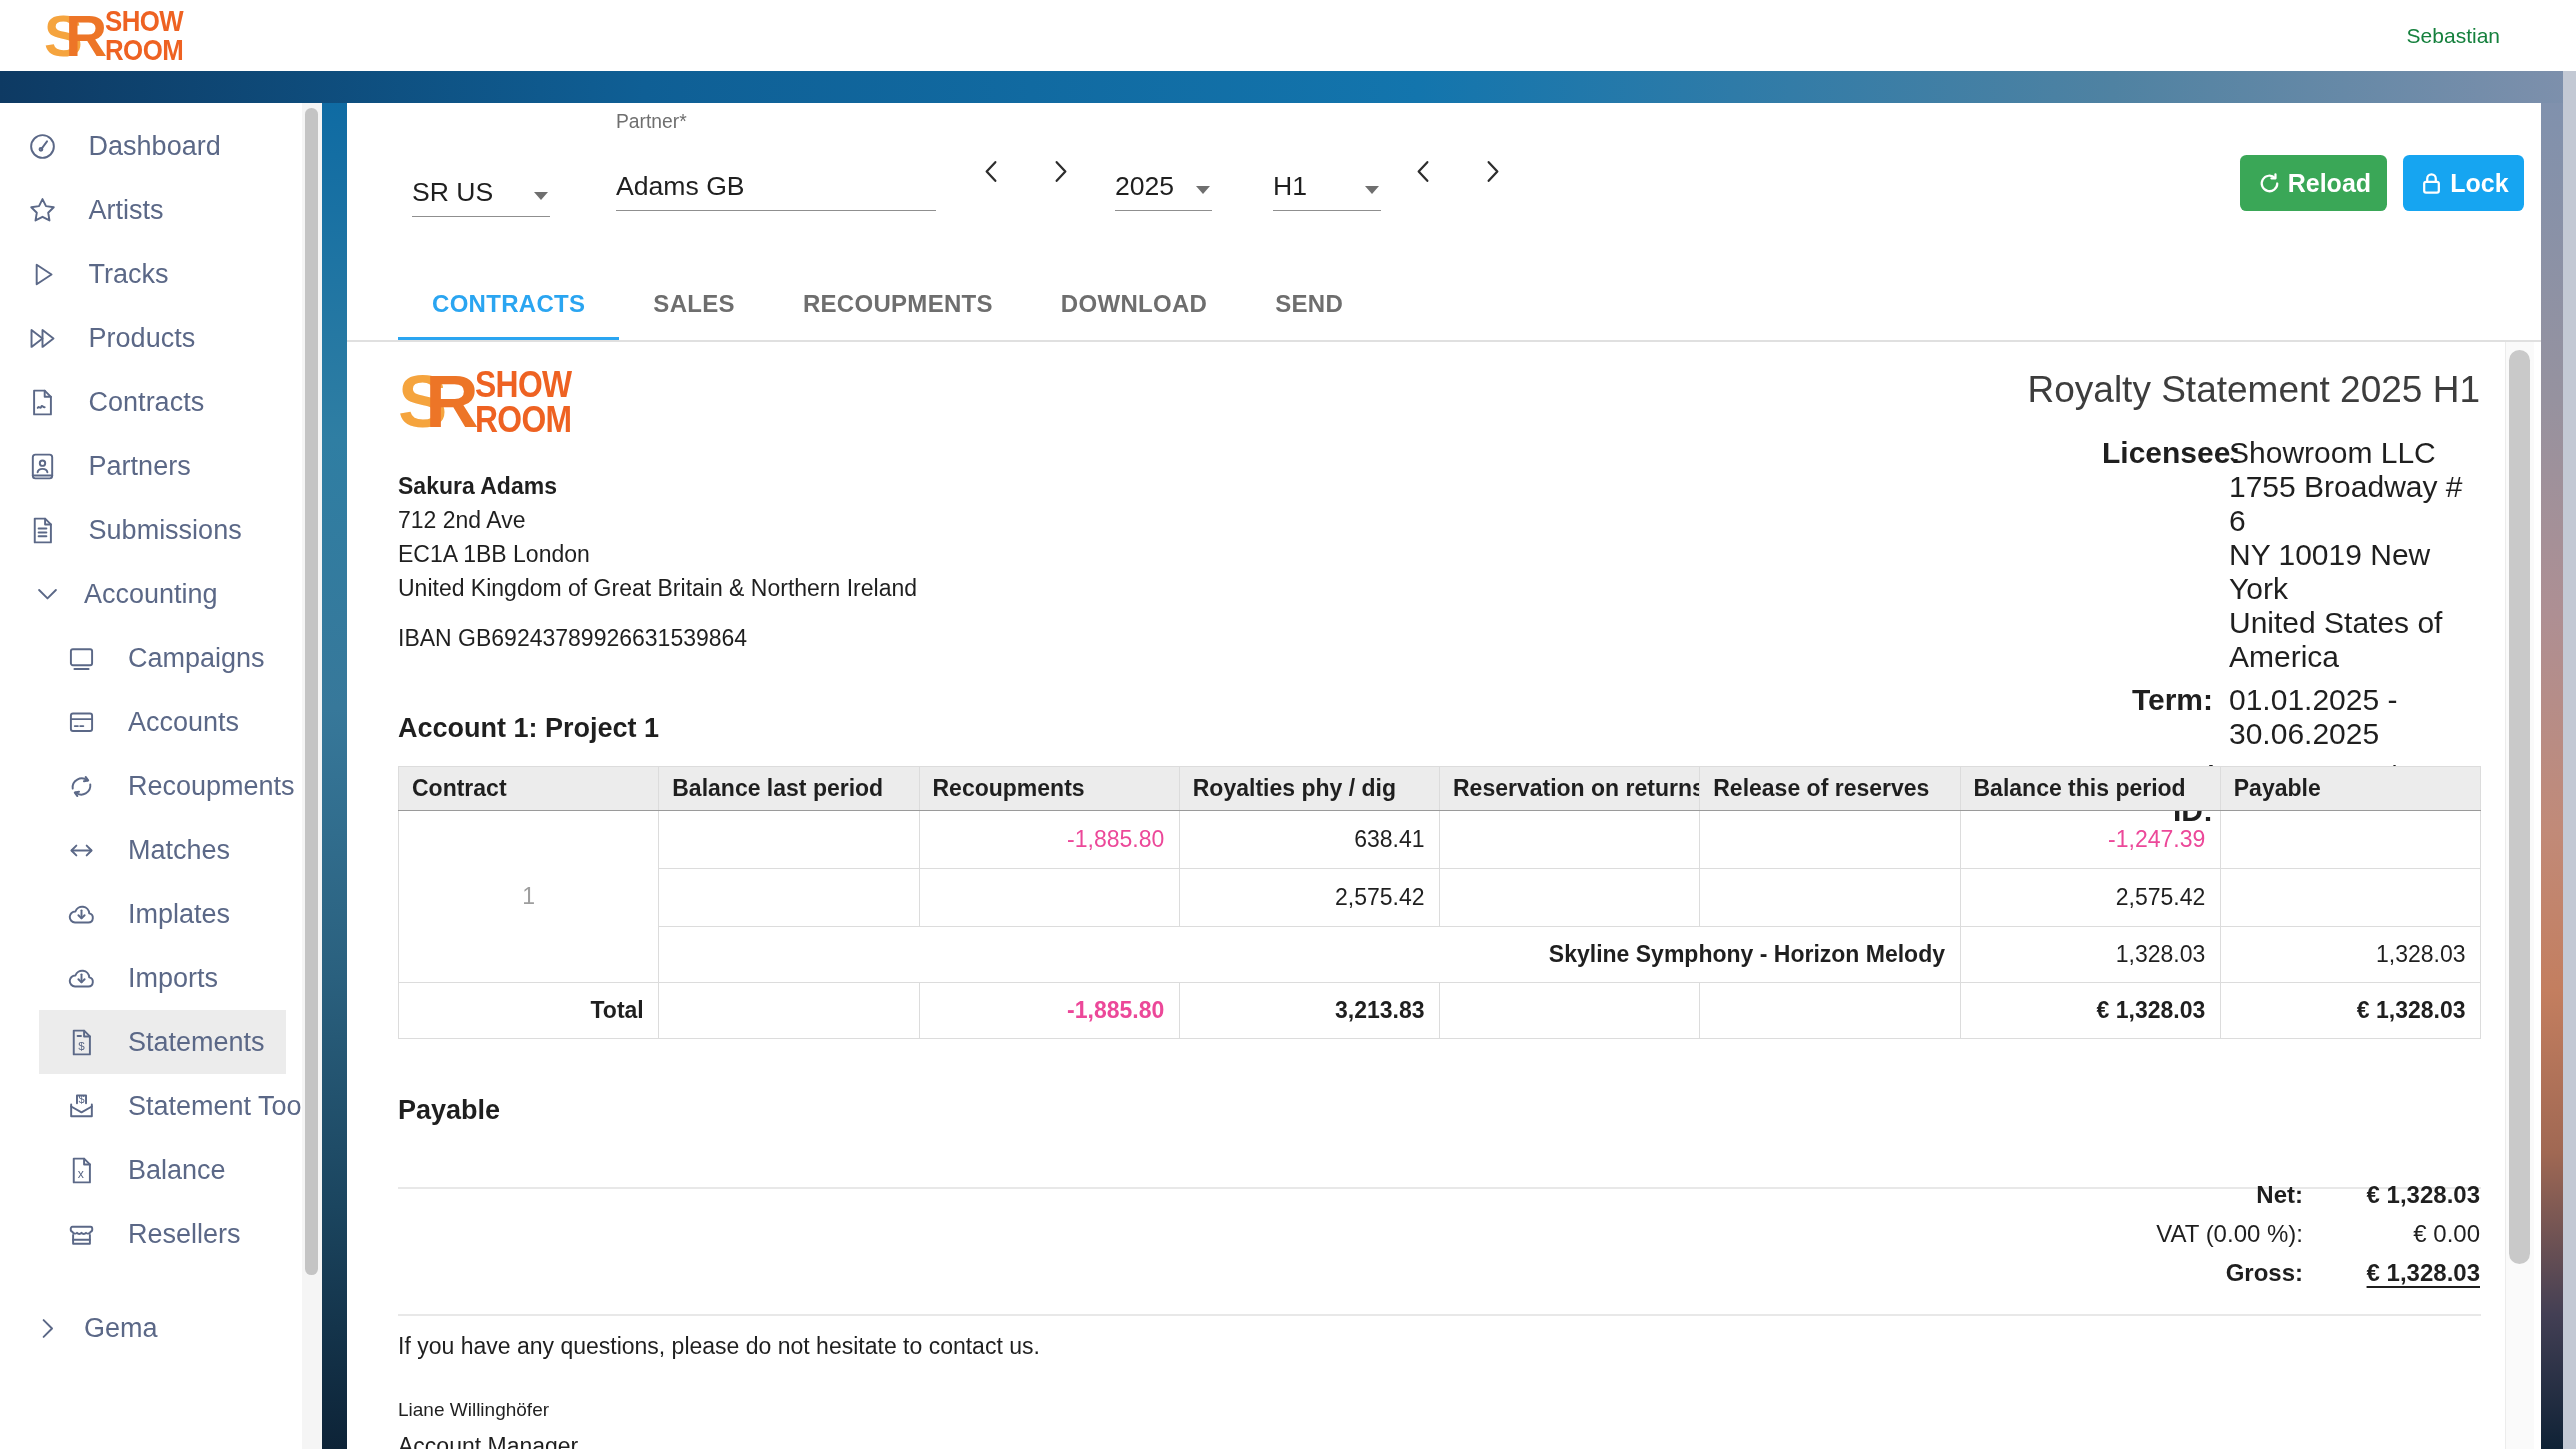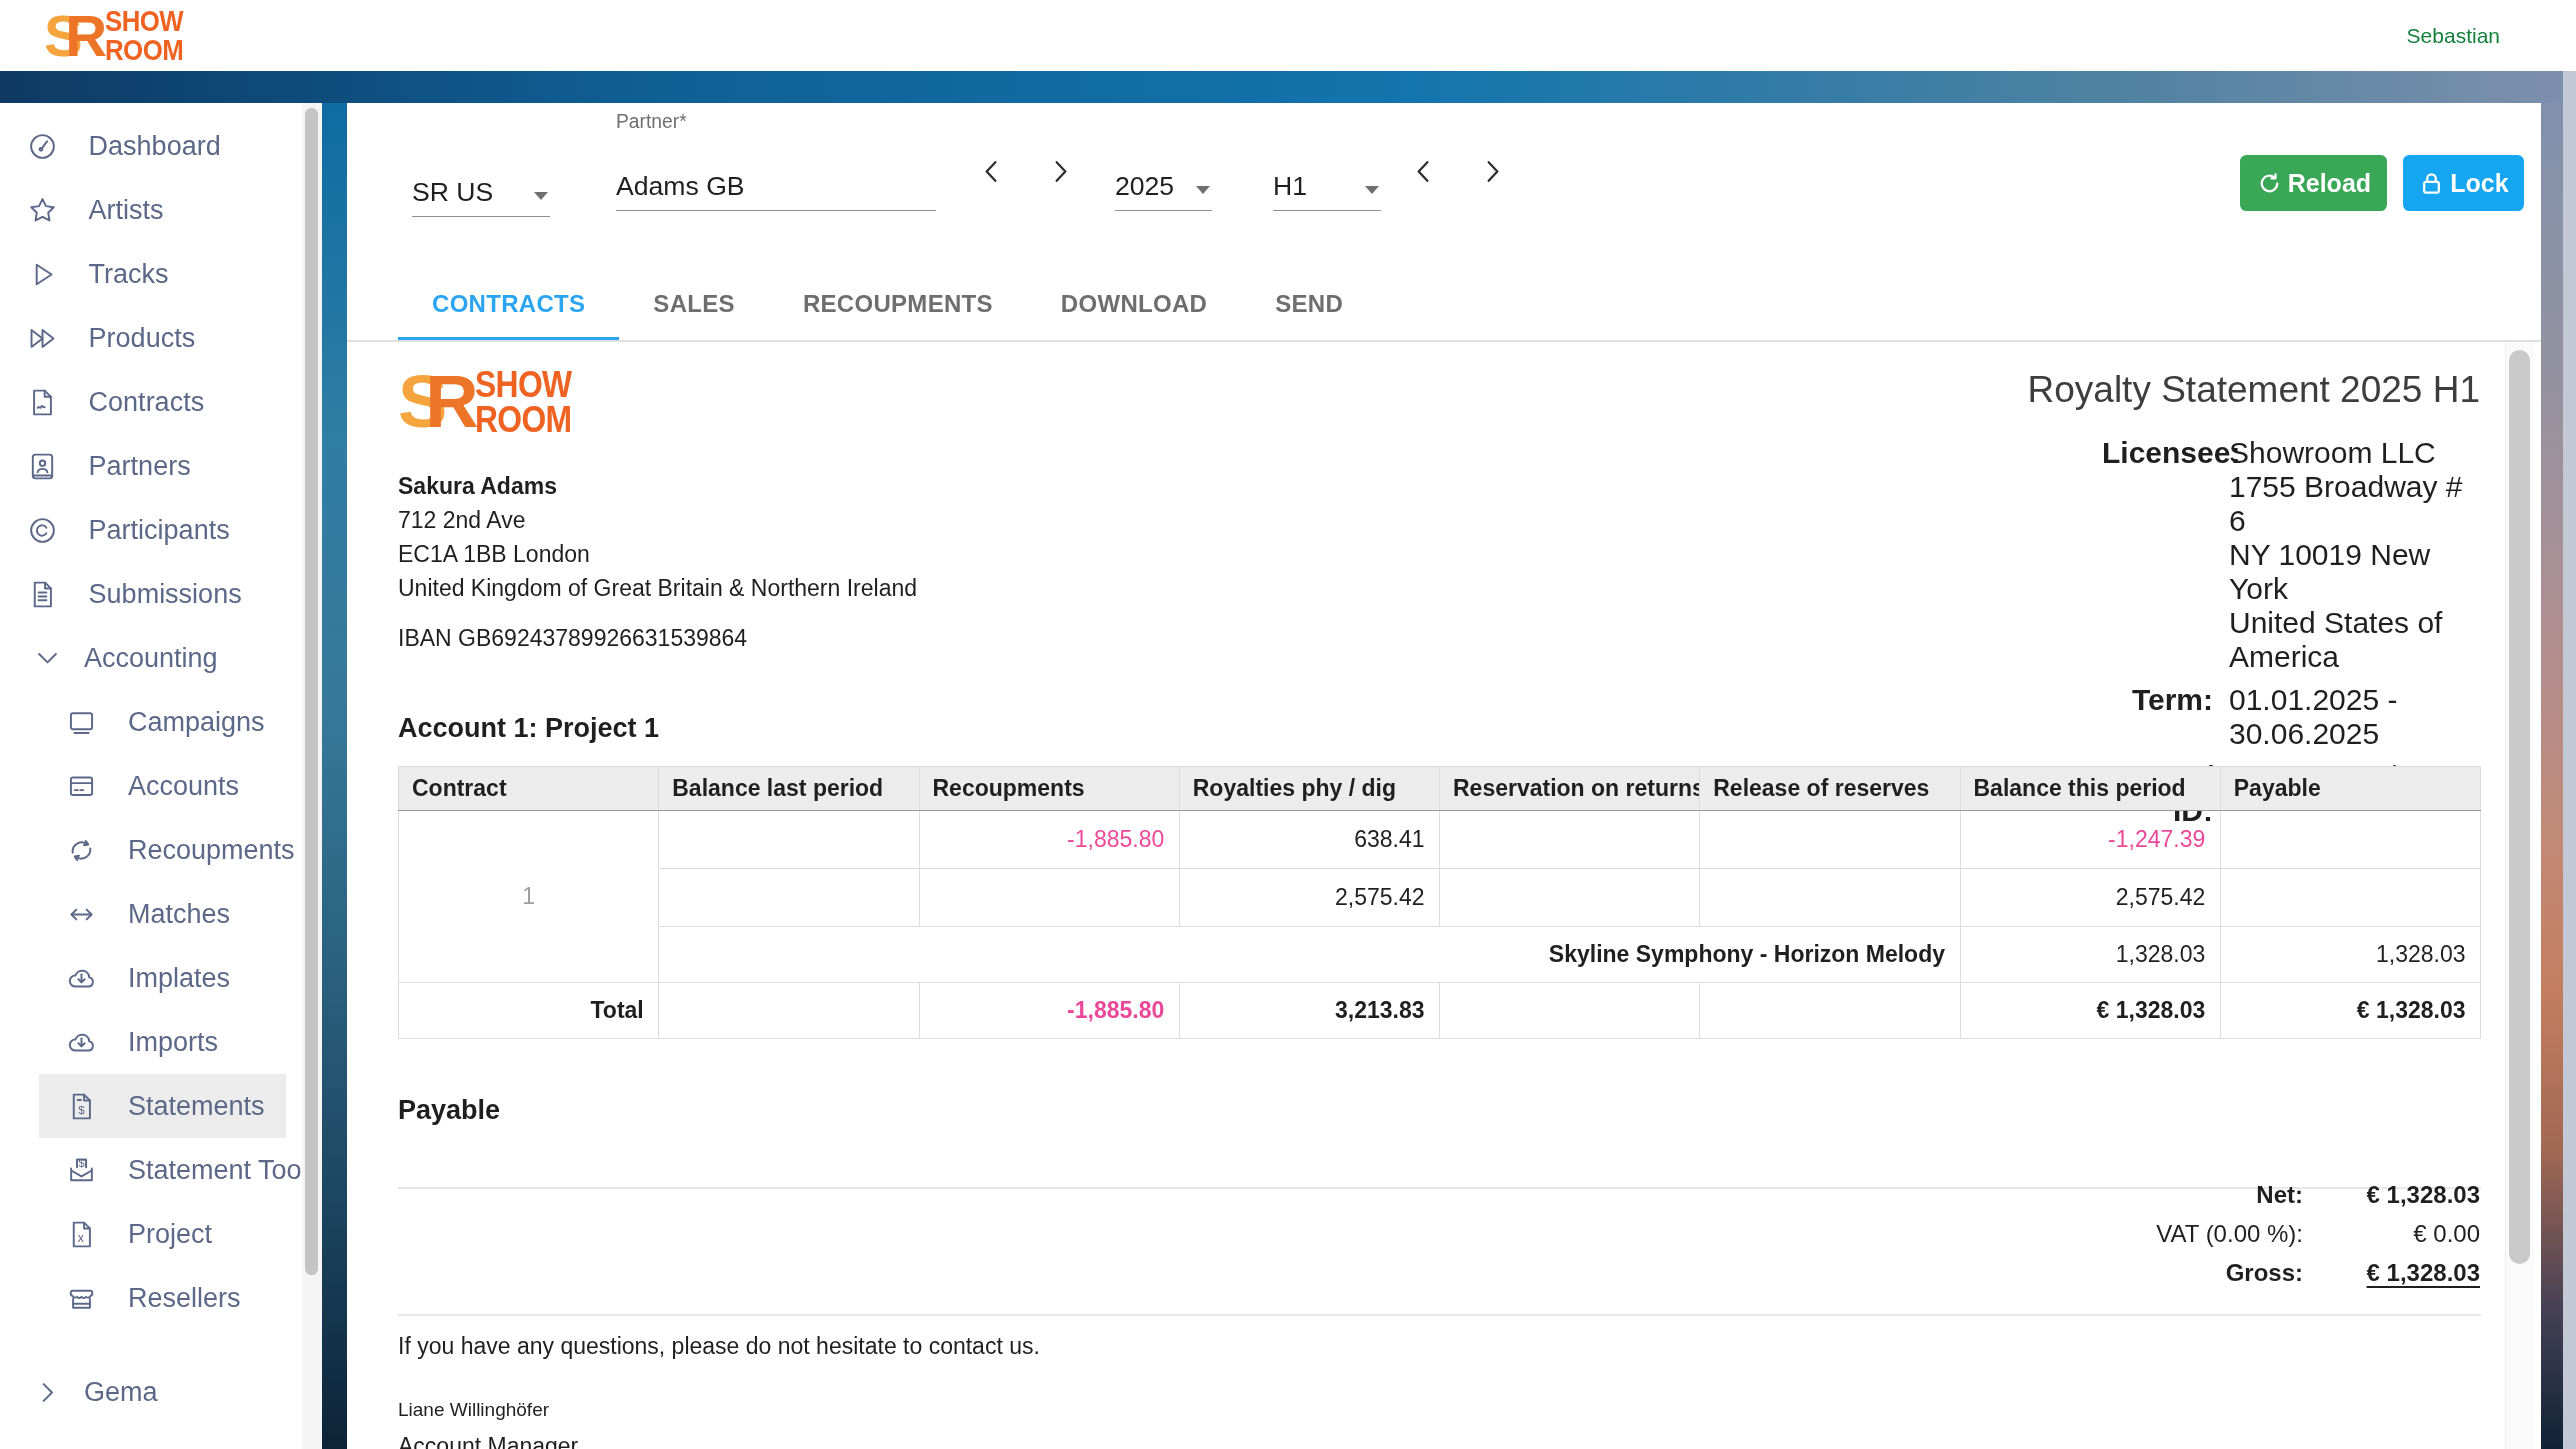--- a/index.html
+++ b/index.html
@@ -177,29 +177,20 @@
               <circle cx="12" cy="9.4" r="2.1"></circle>
               <path d="M8.2 16.4c.7-3.4 6.9-3.4 7.6 0"></path>
               <path d="M4.5 19h15"></path>
             </svg>
           </span>
         <span>Partners</span>
       </div>
       <div class="nav-item">
         <span class="ic">
             <svg viewBox="0 0 24 24">
-              <circle cx="12" cy="12" r="8.8"></circle>
-              <path d="M15 9.8a4 4 0 1 0 0 4.4"></path>
-            </svg>
-          </span>
-        <span>Participants</span>
-      </div>
-      <div class="nav-item">
-        <span class="ic">
-            <svg viewBox="0 0 24 24">
               <path d="M6 2.8h8l4.5 4.5v13.9H6z"></path>
               <path d="M14 2.8v4.5h4.5"></path>
               <path d="M9 10.5h6M9 13.5h6M9 16.5h6"></path>
             </svg>
           </span>
         <span>Submissions</span>
       </div>
       <div class="nav-item section">
         <span class="ic">
             <svg viewBox="0 0 24 24">
@@ -291,21 +282,21 @@
         <span>Statement Tools</span>
       </div>
       <div class="nav-item sub">
         <span class="ic">
             <svg viewBox="0 0 24 24" style="font-size:34px">
               <path d="M6 2.8h8l4.5 4.5v13.9H6z"></path>
               <path d="M14 2.8v4.5h4.5"></path>
               <text x="9" y="17.8" font-size="9.5" fill="currentColor" stroke="none">x</text>
             </svg>
           </span>
-        <span>Project</span>
+        <span>Balance</span>
       </div>
       <div class="nav-item sub">
         <span class="ic">
             <svg viewBox="0 0 24 24">
               <path d="M5 9.8C3.2 9.8 3.2 6 5 6h14c1.8 0 1.8 3.8 0 3.8a2.1 2.1 0 0 1-3.5.9 2.1 2.1 0 0 1-3.5 0 2.1 2.1 0 0 1-3.5 0 2.1 2.1 0 0 1-3.5-.9z"></path>
               <path d="M5.5 12.3v6.9h13v-6.9"></path>
               <path d="M5.5 16h13"></path>
             </svg>
           </span>
         <span>Resellers</span>

